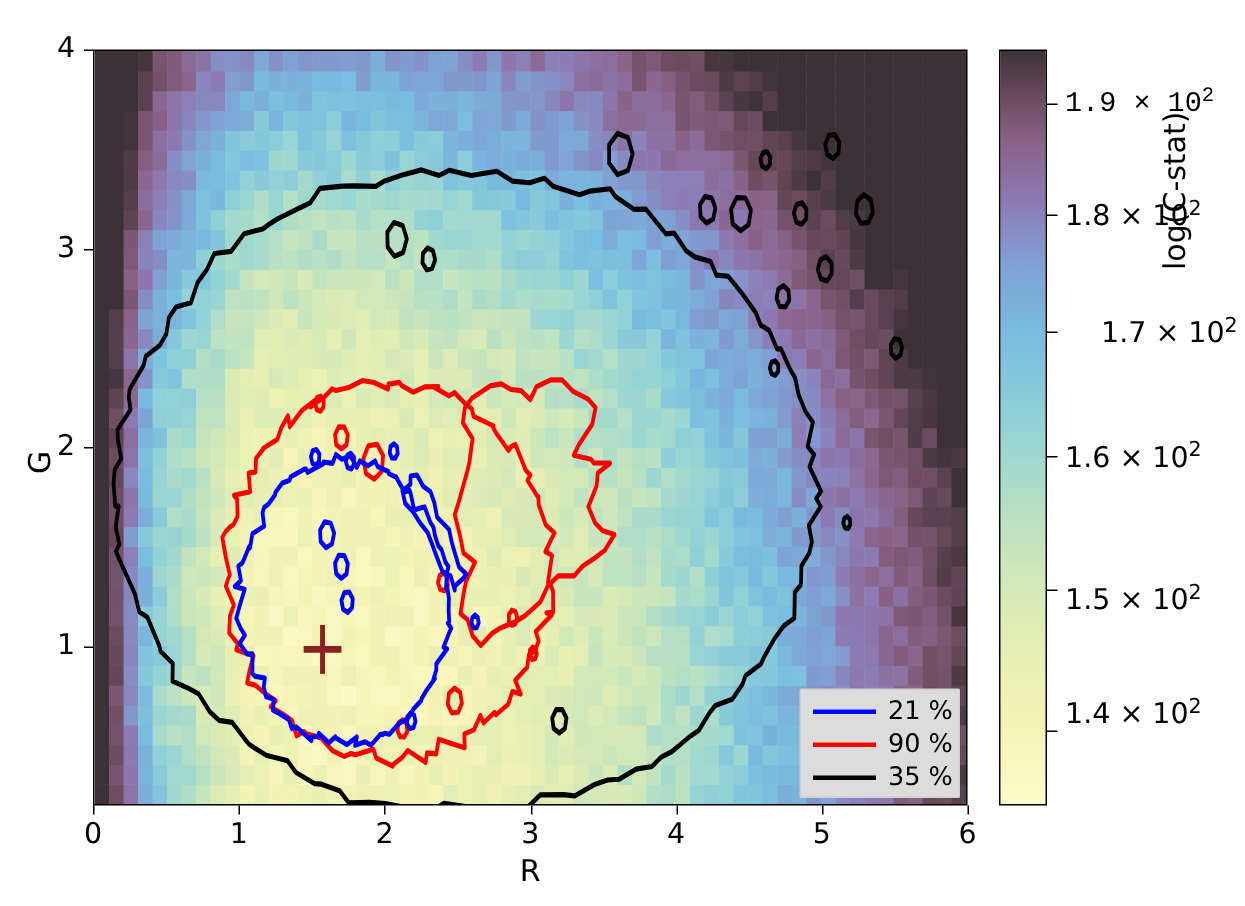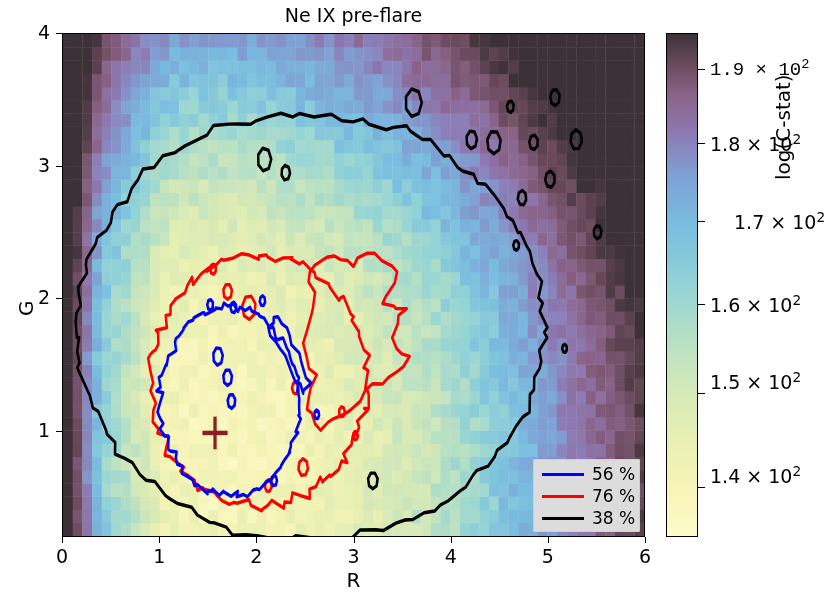--- a/index.html
+++ b/index.html
@@ -34,21 +34,20 @@
           background:#dcdcdc;border:0.8px solid #d0d0d0;border-radius:1px;}
   .lg-row{position:absolute;left:0;width:105px;height:22px;}
   .lg-line{position:absolute;left:8px;top:10px;width:42px;height:0;border-top:3.4px solid #000;}
   .lg-txt{position:absolute;left:58px;top:0px;font-size:17px;color:#000;line-height:22px;}
 </style>
 </head>
 <body>
 
 <div id="fig">
 
-  <div id="plot-title">Ne IX pre-flare</div>
 
   <div id="axes">
     <svg id="heat" viewBox="0 0 600 380" preserveAspectRatio="none">
         <rect x="0.00" y="370.00" width="10.35" height="10.35" fill="rgb(61,49,56)"></rect>
         <rect x="0.00" y="360.00" width="10.35" height="10.35" fill="rgb(61,49,56)"></rect>
         <rect x="0.00" y="350.00" width="10.35" height="10.35" fill="rgb(61,49,56)"></rect>
         <rect x="0.00" y="340.00" width="10.35" height="10.35" fill="rgb(61,49,56)"></rect>
         <rect x="0.00" y="330.00" width="10.35" height="10.35" fill="rgb(61,49,56)"></rect>
         <rect x="0.00" y="320.00" width="10.35" height="10.35" fill="rgb(61,49,56)"></rect>
         <rect x="0.00" y="310.00" width="10.35" height="10.35" fill="rgb(61,49,56)"></rect>
@@ -2345,29 +2344,29 @@
 
   <div id="ylabel">G</div>
   <div id="xlabel">R</div>
 
   <div id="cbar"></div>
   <div id="cbar-label">log(C-stat)</div>
 
   <div id="legend">
     <div class="lg-row" style="top:3px">
       <span class="lg-line" style="border-color:#0000ff"></span>
-      <span class="lg-txt">56 %</span>
+      <span class="lg-txt">21 %</span>
     </div>
     <div class="lg-row" style="top:25px">
       <span class="lg-line" style="border-color:#ff0000"></span>
-      <span class="lg-txt">76 %</span>
+      <span class="lg-txt">90 %</span>
     </div>
     <div class="lg-row" style="top:47px">
       <span class="lg-line" style="border-color:#000000"></span>
-      <span class="lg-txt">38 %</span>
+      <span class="lg-txt">35 %</span>
     </div>
   </div>
 
   <div id="ticks-x">
       <div class="xt" style="left: 62px;"></div>
       <div class="tick-lbl" style="left: 56px; top: 545px;">0</div>
       <div class="xt" style="left: 159.167px;"></div>
       <div class="tick-lbl" style="left: 153.167px; top: 545px;">1</div>
       <div class="xt" style="left: 256.333px;"></div>
       <div class="tick-lbl" style="left: 250.333px; top: 545px;">2</div>
@@ -2387,21 +2386,21 @@
       <div class="tick-lbl" style="left: 38px; top: 286.263px;">2</div>
       <div class="yt" style="top: 165.632px;"></div>
       <div class="tick-lbl" style="left: 38px; top: 153.632px;">3</div>
       <div class="yt" style="top: 33px;"></div>
       <div class="tick-lbl" style="left: 38px; top: 21px;">4</div>
     </div>
   <div id="ticks-cb">
       <div class="cb-tick" style="top: 487.155px;"></div>
       <div class="tick-lbl" style="left: 710px; top: 463px;">1.4 × 10<span class="sup">2</span></div>
       <div class="cb-tick" style="top: 392.594px;"></div>
-      <div class="tick-lbl" style="left: 710px; top: 369px;">1.5 × 10<span class="sup">2</span></div>
+      <div class="tick-lbl" style="left: 710px; top: 387px;">1.5 × 10<span class="sup">2</span></div>
       <div class="cb-tick" style="top: 304.138px;"></div>
       <div class="tick-lbl" style="left: 710px; top: 292.138px;">1.6 × 10<span class="sup">2</span></div>
       <div class="cb-tick" style="top: 221.047px;"></div>
       <div class="tick-lbl" style="left: 710px; top: 209.047px; margin-left: 24px;">1.7 × 10<span class="sup">2</span></div>
       <div class="cb-tick" style="top: 142.706px;"></div>
       <div class="tick-lbl" style="left: 710px; top: 130.706px;">1.8 × 10<span class="sup">2</span></div>
       <div class="cb-tick" style="top: 68.6017px;"></div>
       <div class="tick-lbl" style="left: 710px; top: 56.6017px; font-family: Liberation Mono, monospace;">1.9 × 10<span class="sup">2</span></div>
     </div>
 

